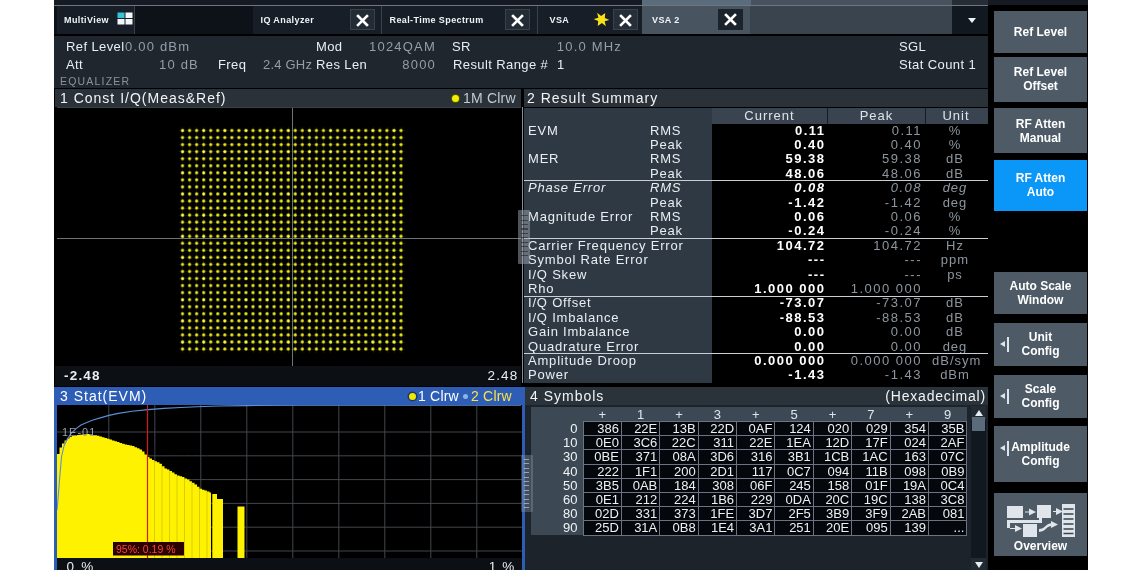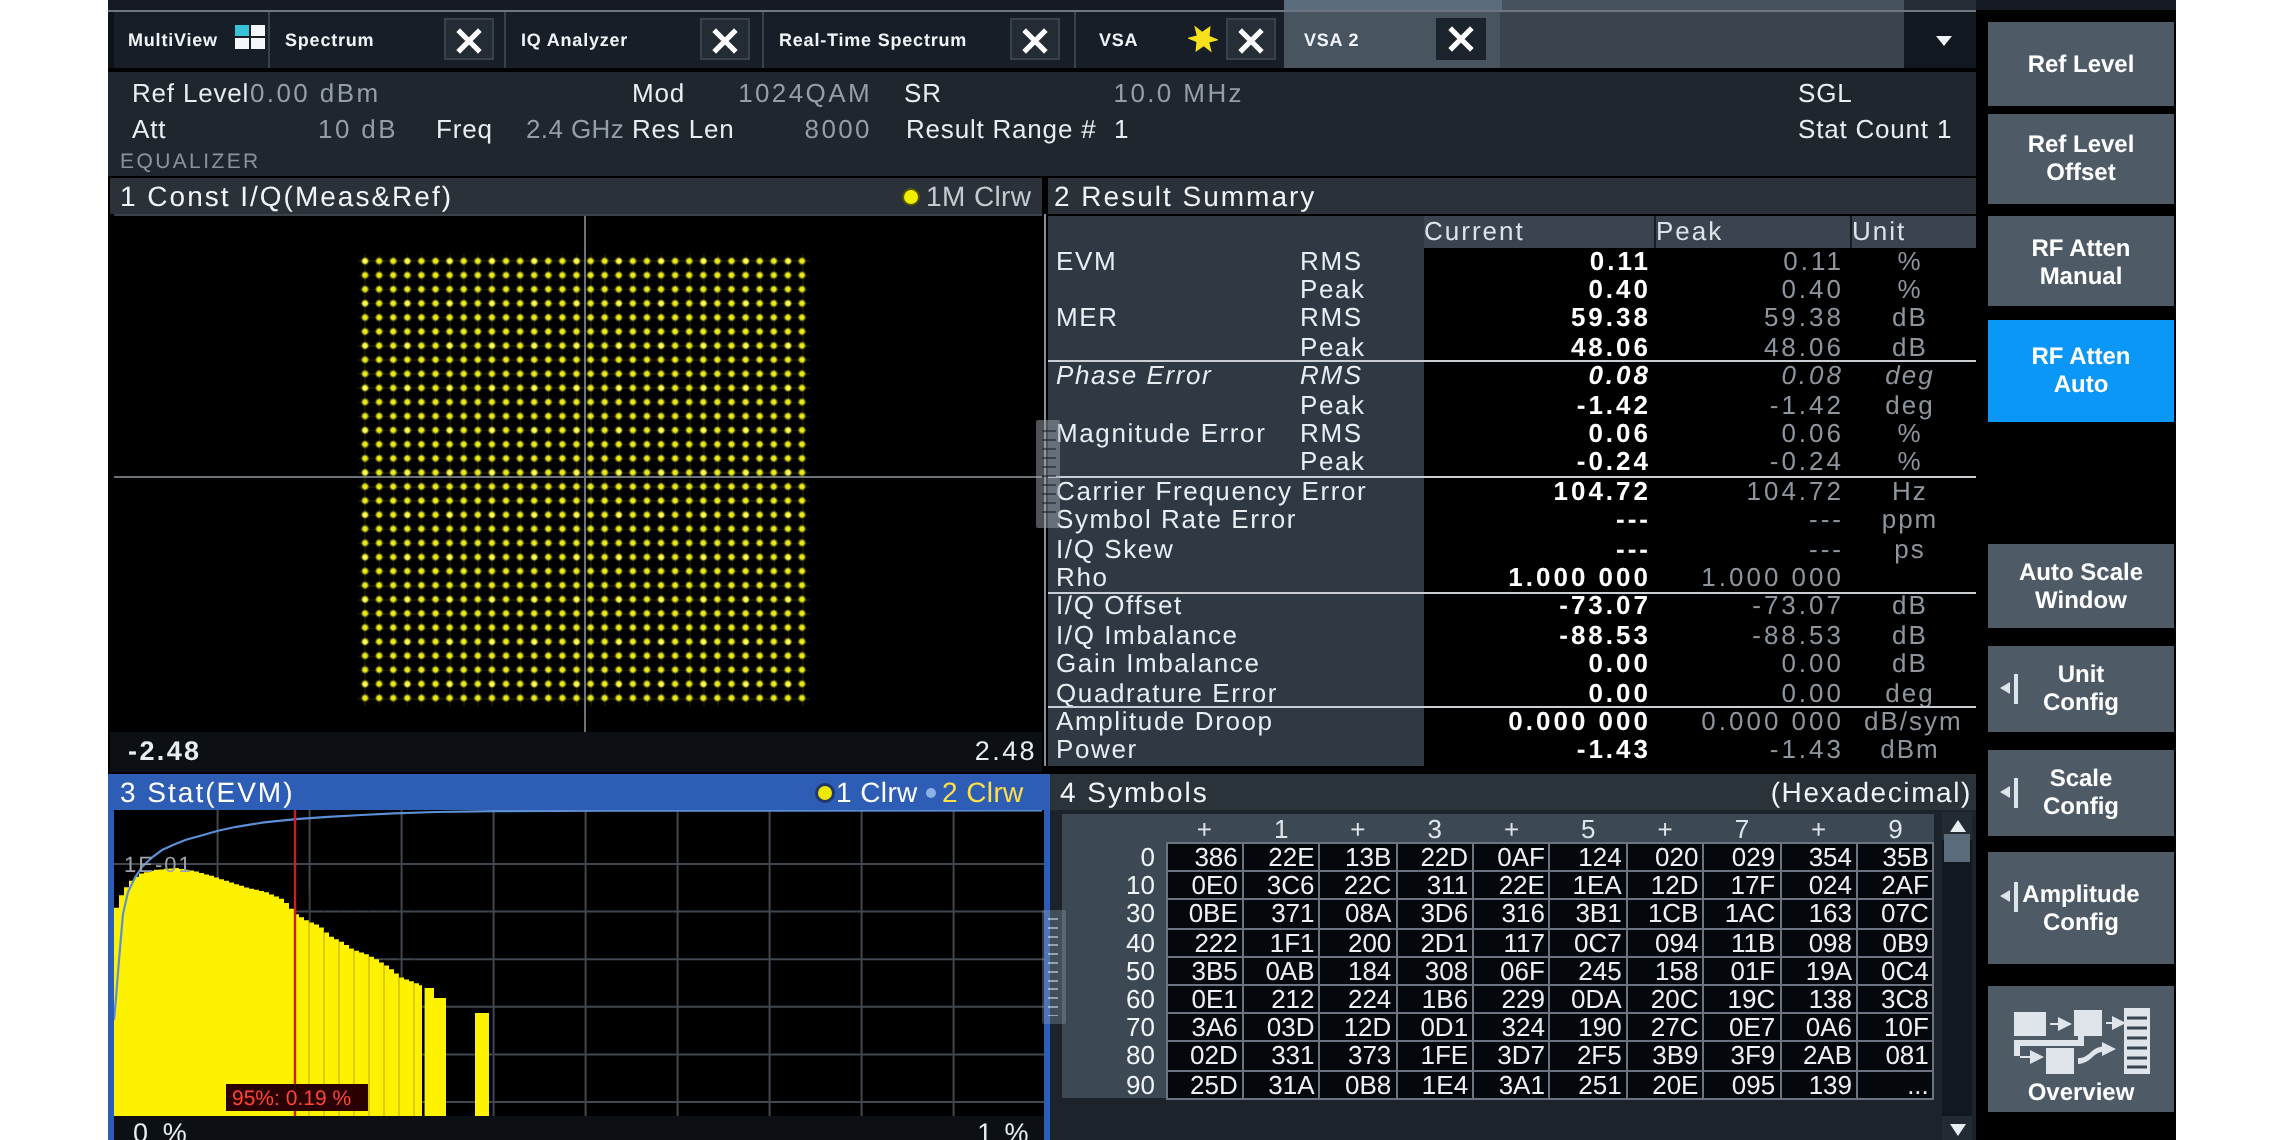--- a/index.html
+++ b/index.html
@@ -19,21 +19,21 @@
   #hdr{left:54px;top:36px;width:934px;height:52px;background:#20262e;}
   .h1{position:absolute;font-size:13px;color:#e9eef2;white-space:pre;letter-spacing:0.4px;}
   .h2{position:absolute;font-size:13px;color:#939ea7;white-space:pre;letter-spacing:1.2px;}
   
   .ptitle{position:absolute;height:18px;z-index:5;white-space:nowrap;background:#2a3139;color:#f2f5f7;font-size:14px;line-height:18px;letter-spacing:1px;}
   .dot{position:absolute;border-radius:50%;}
   
   #p2{left:524px;top:89px;width:464px;height:297px;background:#000;}
   #p2 .lcol{position:absolute;left:0;top:19px;width:188px;height:274.5px;background:#2f3944;}
   #p2 .hrow{position:absolute;left:188px;top:19px;width:276px;height:15.5px;background:#3a4450;}
-  #p2 .hc{position:absolute;top:19px;height:15px;font-size:13px;color:#dde3e8;line-height:15px;letter-spacing:1px;}
+  #p2 .hc{position:absolute;top:19px;height:15px;font-size:13px;color:#dde3e8;line-height:15px;text-align:center;letter-spacing:1px;}
   .r2{position:absolute;left:0;width:464px;height:14.4px;line-height:14.6px;font-size:13px;}
   .r2 .l{position:absolute;left:4px;color:#e9eef2;letter-spacing:0.8px;}
   .r2 .s{position:absolute;left:126px;color:#e9eef2;letter-spacing:0.8px;}
   .r2 .c{position:absolute;right:162.5px;color:#ffffff;font-weight:bold;letter-spacing:1.5px;}
   .r2 .p{position:absolute;right:66px;color:#8d969e;letter-spacing:1.5px;}
   .r2 .u{position:absolute;left:408px;width:46px;text-align:center;color:#8d969e;letter-spacing:1px;}
   .sep{position:absolute;left:0;width:464px;height:1px;background:#c9cfd5;}
   
   #p4 table{border-collapse:collapse;table-layout:fixed;}
   #p4 td{padding:0;font-size:13px;line-height:13px;text-align:center;color:#edf1f4;height:13.2px;overflow:hidden;white-space:nowrap;}
@@ -67,28 +67,20 @@
   <div class="abs" id="tabstrip">
 <div class="tab" style="left:3px;width:76.5px;">
   <span class="tl" style="left:7px;">MultiView</span>
   <svg style="position:absolute;left:60px;top:5.5px;" width="16" height="13" viewBox="0 0 16 13">
     <rect x="0.5" y="0.5" width="7" height="5.5" fill="#35c4d7"></rect>
     <rect x="8.5" y="0.5" width="7" height="5.5" fill="#f4f7f9"></rect>
     <rect x="0.5" y="7" width="7" height="5.5" fill="#f4f7f9"></rect>
     <rect x="8.5" y="7" width="7" height="5.5" fill="#f4f7f9"></rect>
   </svg>
 </div>
-<div class="tab" style="left:80.5px;width:117px;">
-  <span class="tl">Spectrum</span>
-  <span class="xbtn" style="left:87px;">
-          <svg width="13" height="13" viewBox="0 0 13 13">
-            <path d="M2 2 L11 11 M11 2 L2 11" stroke="#fff" stroke-width="2.6" stroke-linecap="square"></path>
-          </svg>
-        </span>
-</div>
 <div class="tab" style="left:198.5px;width:128px;">
   <span class="tl">IQ Analyzer</span>
   <span class="xbtn" style="left:97px;">
           <svg width="13" height="13" viewBox="0 0 13 13">
             <path d="M2 2 L11 11 M11 2 L2 11" stroke="#fff" stroke-width="2.6" stroke-linecap="square"></path>
           </svg>
         </span>
 </div>
 <div class="tab" style="left:327.5px;width:155px;">
   <span class="tl">Real-Time Spectrum</span>
@@ -439,33 +431,20 @@
             <td class="dat">224</td>
             <td class="dat">1B6</td>
             <td class="dat">229</td>
             <td class="dat">0DA</td>
             <td class="dat">20C</td>
             <td class="dat">19C</td>
             <td class="dat">138</td>
             <td class="dat">3C8</td>
           </tr>
 <tr style="height:13.2px;">
-            <td class="lab">70</td>
-            <td class="dat">3A6</td>
-            <td class="dat">03D</td>
-            <td class="dat">12D</td>
-            <td class="dat">0D1</td>
-            <td class="dat">324</td>
-            <td class="dat">190</td>
-            <td class="dat">27C</td>
-            <td class="dat">0E7</td>
-            <td class="dat">0A6</td>
-            <td class="dat">10F</td>
-          </tr>
-<tr style="height:13.2px;">
             <td class="lab">80</td>
             <td class="dat">02D</td>
             <td class="dat">331</td>
             <td class="dat">373</td>
             <td class="dat">1FE</td>
             <td class="dat">3D7</td>
             <td class="dat">2F5</td>
             <td class="dat">3B9</td>
             <td class="dat">3F9</td>
             <td class="dat">2AB</td>

